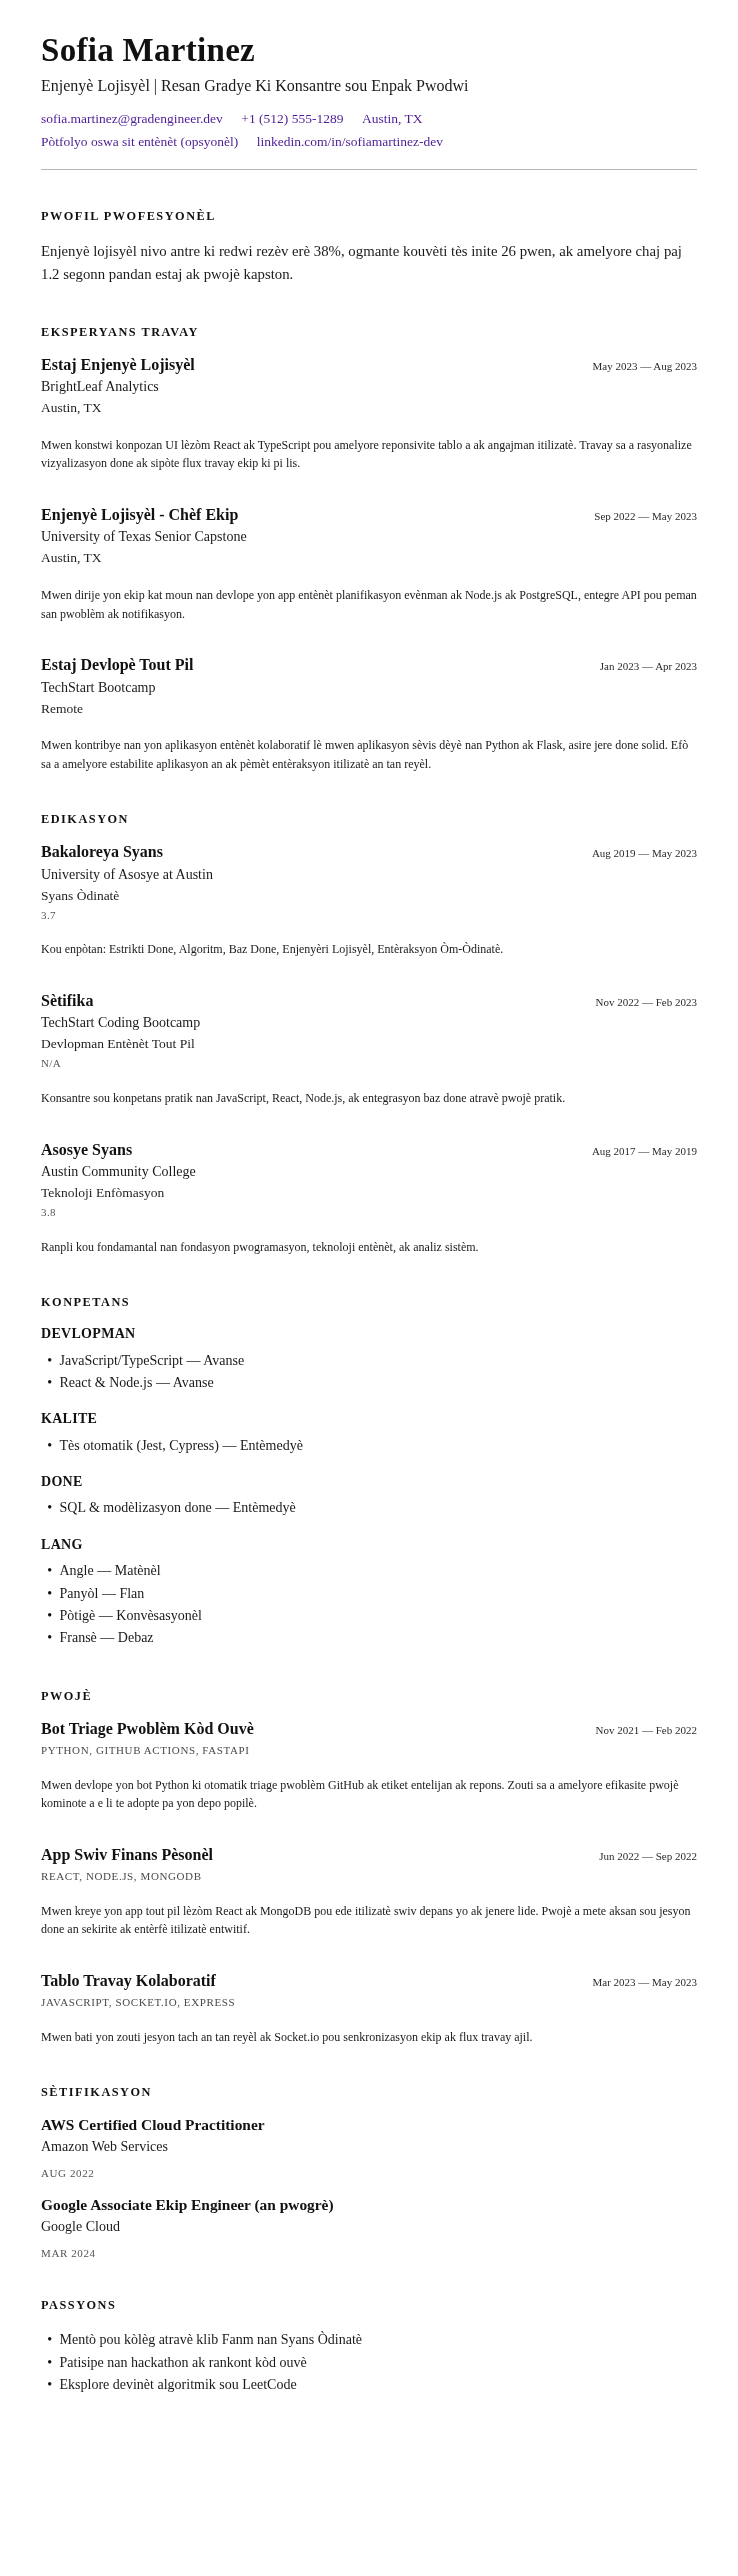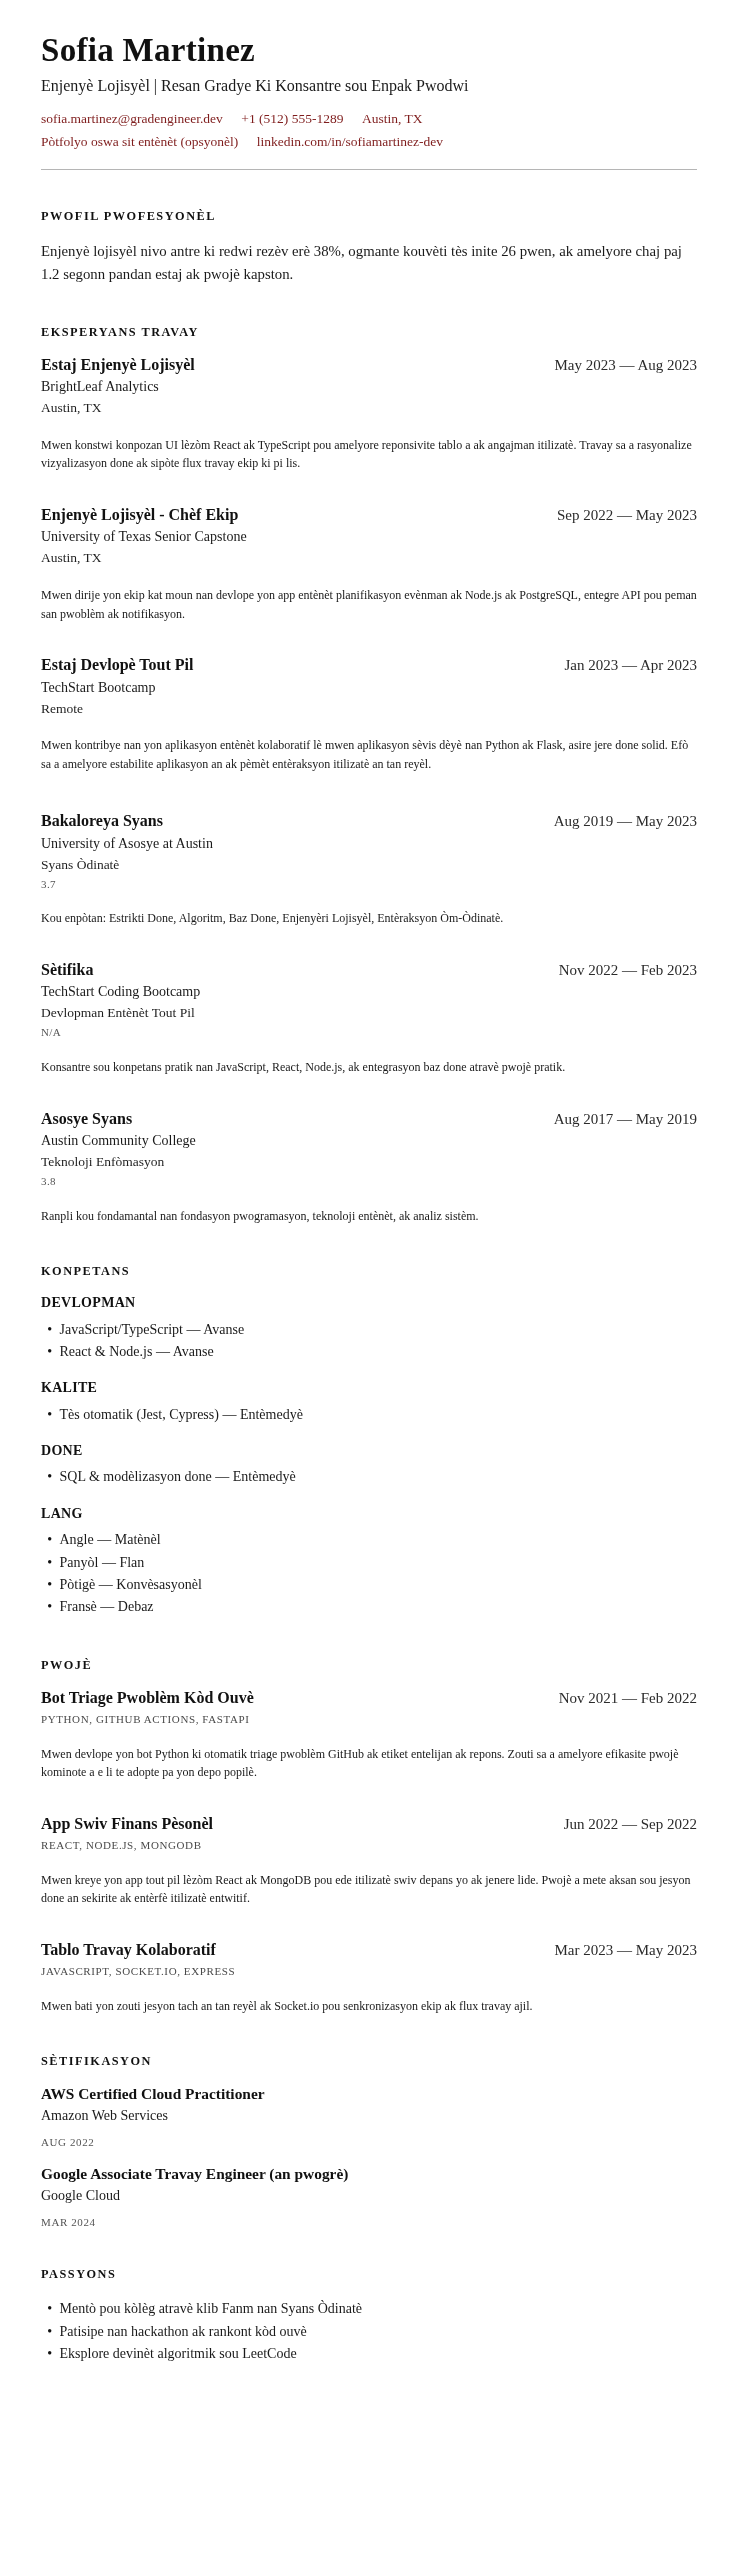--- a/index.html
+++ b/index.html
@@ -8,36 +8,36 @@
     font-family:"Liberation Serif","DejaVu Serif",serif;
     color:#111;
     -webkit-font-smoothing:antialiased;
   }
   .page{padding:32px 41px 55px 41px;}
 
   
   .name{font-size:33px;font-weight:700;letter-spacing:0.3px;line-height:1.1;}
   .tagline{font-size:16px;margin-top:8.6px;color:#1a1a1a;}
   .contact{margin-top:16px;}
-  .contact-row{display:flex;flex-wrap:wrap;column-gap:18.5px;row-gap:3.7px;font-size:13.5px;color:#7f1d1d;margin-top:7.4px;}
+  .contact-row{display:flex;flex-wrap:wrap;column-gap:18.5px;row-gap:3.7px;font-size:13.5px;color:#4c1d95;margin-top:7.4px;}
   .contact-row:first-child{margin-top:0;}
   .rule{border:none;border-top:0.6px solid #b5b5b5;margin:18.5px 0 0 0;}
 
   
   .section{margin-top:39px;}
   .section-heading{font-size:12.3px;font-weight:700;letter-spacing:1.5px;text-transform:uppercase;color:#111;}
   .section-body{margin-top:16px;}
   .para{font-size:14.8px;line-height:1.55;color:#1a1a1a;}
 
   
   .entry{margin-bottom:33px;}
   .entry:last-child{margin-bottom:0;}
   .entry-head{display:flex;justify-content:space-between;align-items:baseline;gap:15px;}
   .entry-title{font-size:16px;font-weight:700;}
-  .entry-dates{font-size:15px;color:#2b2b2b;white-space:nowrap;}
+  .entry-dates{font-size:11px;color:#2b2b2b;white-space:nowrap;}
   .entry-sub{font-size:14px;margin-top:5.5px;color:#1a1a1a;}
   .entry-loc{font-size:13.5px;margin-top:4.9px;color:#1f1f1f;}
   .meta-small{font-size:11px;margin-top:4.9px;color:#555;letter-spacing:0.4px;}
   .stack{font-size:11px;margin-top:6.2px;color:#4a4a4a;letter-spacing:0.6px;text-transform:uppercase;}
   .entry-desc{margin-top:19.7px;font-size:12px;line-height:1.55;color:#1a1a1a;}
 
   
   .skill-group{margin-top:17px;}
   .skill-group:first-child{margin-top:0;}
   .skill-group-title{font-size:14px;font-weight:700;letter-spacing:0.3px;}
@@ -112,20 +112,21 @@
         </div>
         <div class="entry-sub">TechStart Bootcamp</div>
         <div class="entry-loc">Remote</div>
         <div class="entry-desc">Mwen kontribye nan yon aplikasyon entènèt kolaboratif lè mwen aplikasyon sèvis dèyè nan Python ak Flask, asire jere done solid. Efò sa a amelyore estabilite aplikasyon an ak pèmèt entèraksyon itilizatè an tan reyèl.</div>
       </div>
 
     </div>
   </section>
 
   <section class="section">
+    <div class="section-heading">EDIKASYON</div>
     <div class="section-body">
 
       <div class="entry">
         <div class="entry-head">
           <span class="entry-title">Bakaloreya Syans</span>
           <span class="entry-dates">Aug 2019 — May 2023</span>
         </div>
         <div class="entry-sub">University of Asosye at Austin</div>
         <div class="entry-loc">Syans Òdinatè</div>
         <div class="meta-small">3.7</div>
@@ -234,21 +235,21 @@
     <div class="section-heading">SÈTIFIKASYON</div>
     <div class="section-body">
 
       <div class="cert-entry">
         <div class="cert-title">AWS Certified Cloud Practitioner</div>
         <div class="cert-issuer">Amazon Web Services</div>
         <div class="cert-date">AUG 2022</div>
       </div>
 
       <div class="cert-entry">
-        <div class="cert-title">Google Associate Travay Engineer (an pwogrè)</div>
+        <div class="cert-title">Google Associate Ekip Engineer (an pwogrè)</div>
         <div class="cert-issuer">Google Cloud</div>
         <div class="cert-date">MAR 2024</div>
       </div>
 
     </div>
   </section>
 
   <section class="section">
     <div class="section-heading">PASSYONS</div>
     <div class="section-body">

